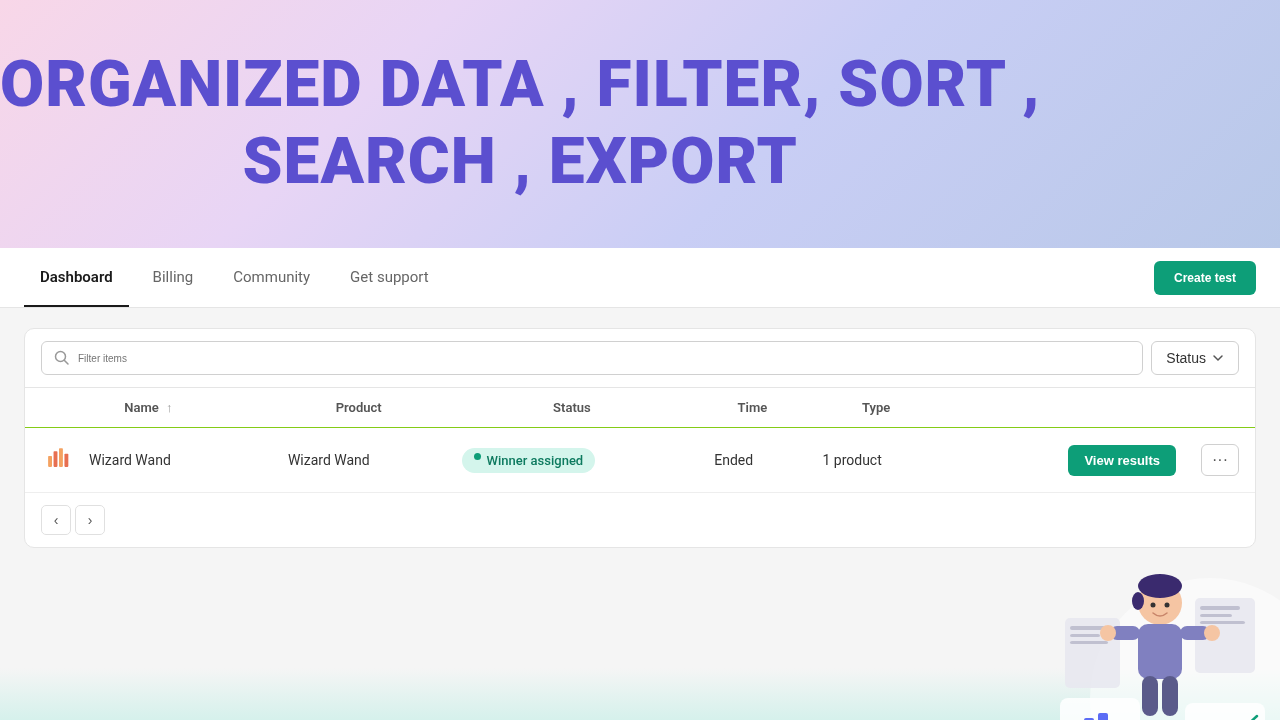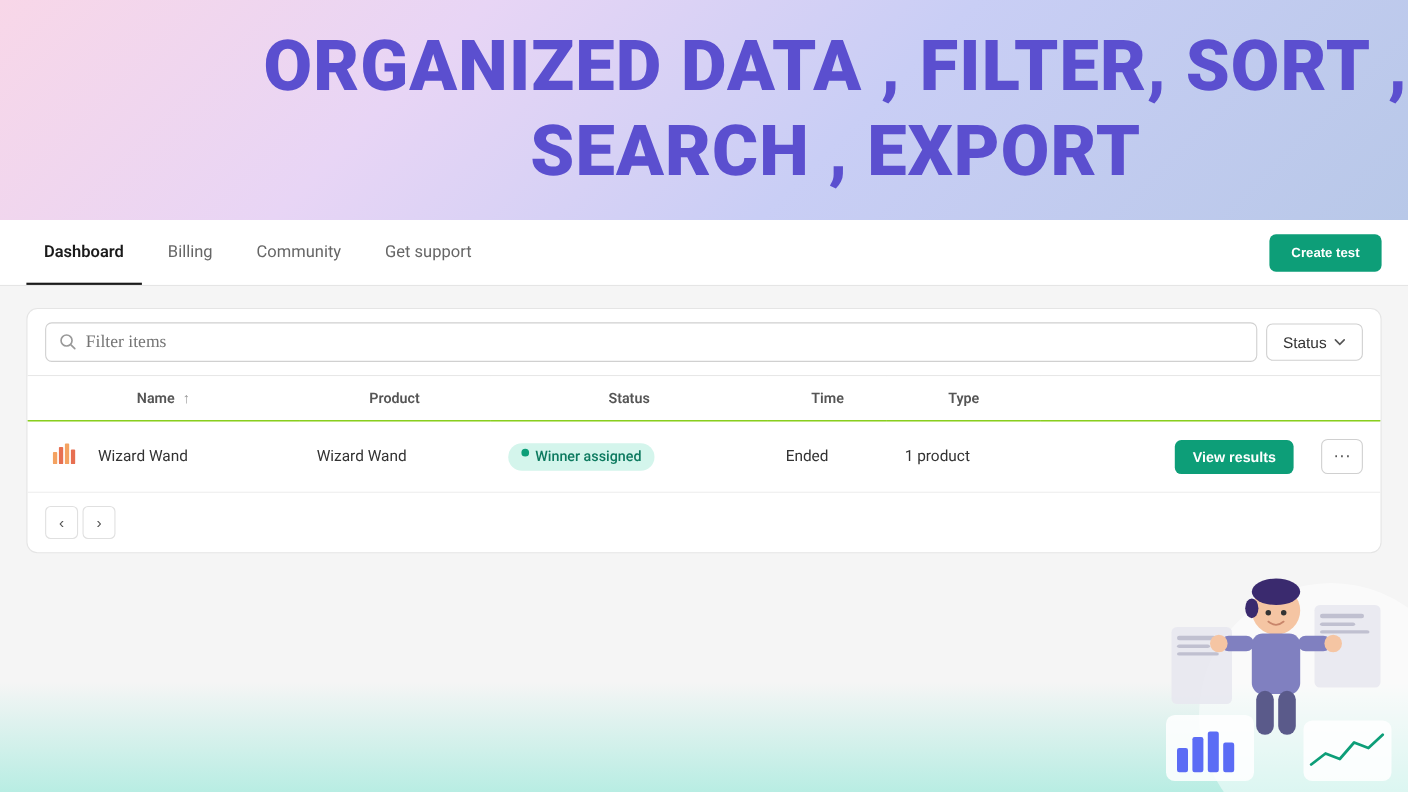--- a/index.html
+++ b/index.html
@@ -7,25 +7,25 @@
       font-family: -apple-system, BlinkMacSystemFont, 'Segoe UI', Roboto, sans-serif;
       width: 1280px;
       height: 720px;
       overflow: hidden;
       position: relative;
     }
 
     
     .hero {
       width: 100%;
-      height: 200px;
+      height: 248px;
       background: linear-gradient(135deg, #f8d7e8 0%, #e8d5f5 30%, #c9cef5 60%, #b8c8e8 100%);
       display: flex;
       align-items: center;
-      justify-content: flex-end;
+      justify-content: flex-start;
     }
     .hero-title {
       font-size: 64px;
       font-weight: 900;
       color: #5b4fcf;
       text-align: center;
       line-height: 1.2;
       letter-spacing: 1px;
       text-transform: uppercase;
     }
@@ -107,25 +107,24 @@
       padding: 8px 12px;
       gap: 8px;
     }
     .search-wrapper svg {
       color: #999;
       flex-shrink: 0;
     }
     .search-input {
       border: none;
       outline: none;
-      font-size: 16px;
+      font-size: 10px;
       color: #333;
       width: 100%;
       background: transparent;
-      font-family: Liberation Serif, serif;
     }
     .status-btn {
       display: flex;
       align-items: center;
       gap: 6px;
       border: 1px solid #d0d0d0;
       background: #fff;
       border-radius: 6px;
       padding: 8px 14px;
       font-size: 14px;

